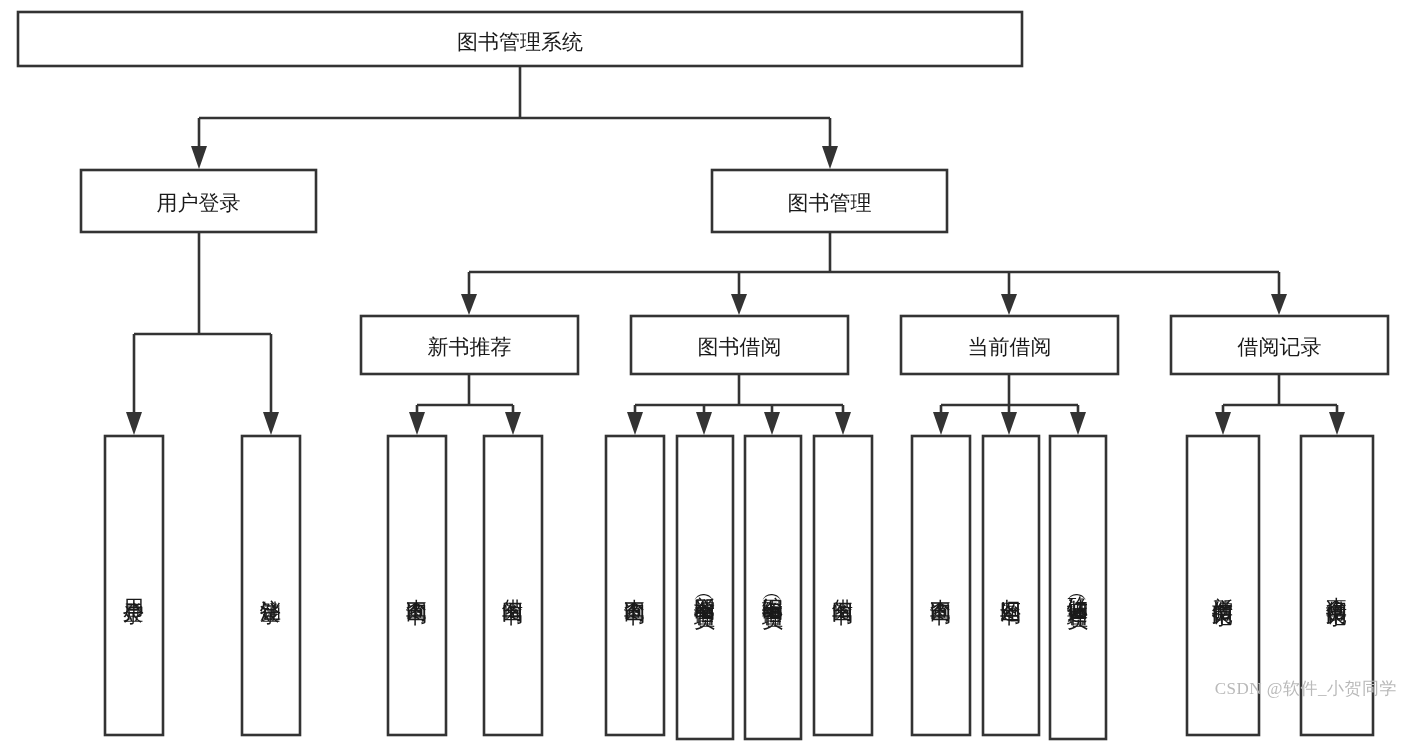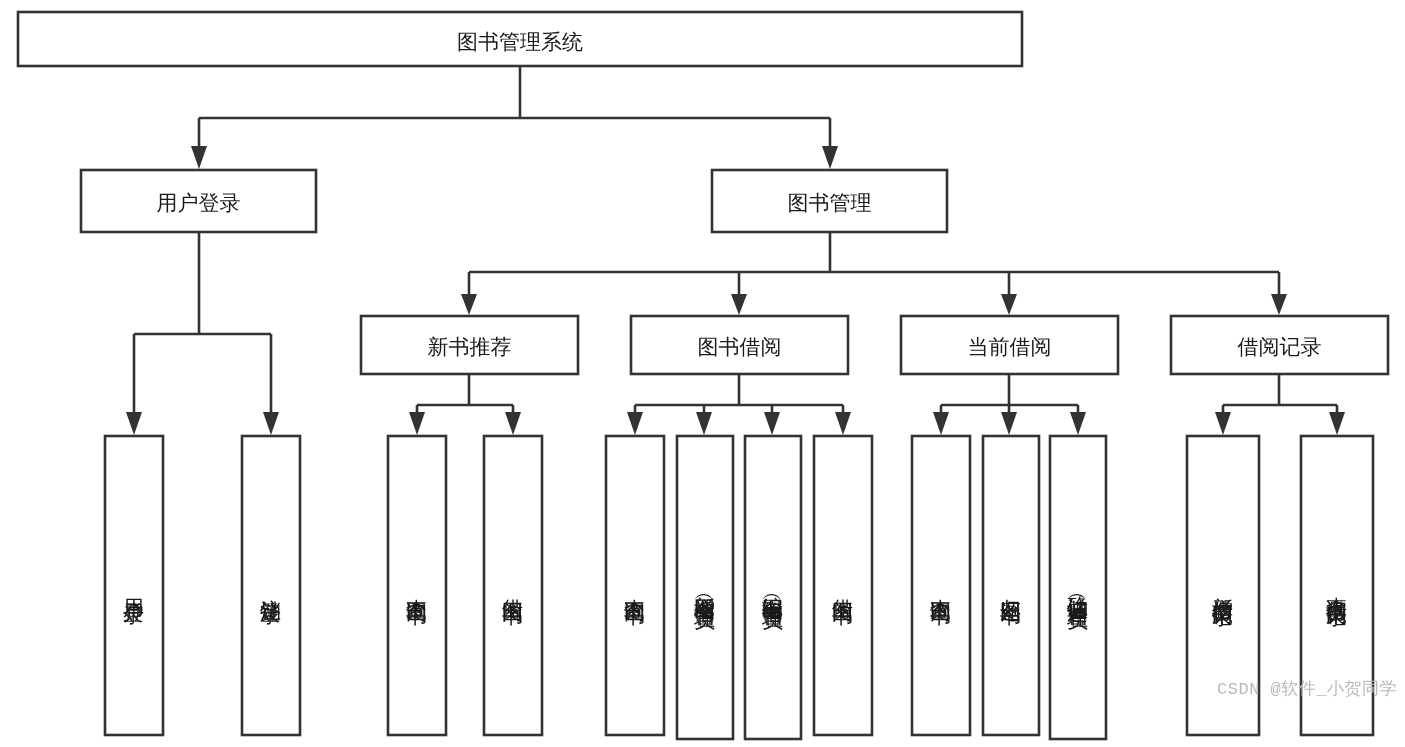--- a/index.html
+++ b/index.html
@@ -61,21 +61,21 @@
     white-space: nowrap;
     display: flex;
     align-items: center;
     justify-content: center;
     pointer-events: none;
   }
   .watermark {
     position: absolute;
     right: 8px;
     bottom: 6px;
-    font-family: Liberation Mono, monospace;
+    font-family: Liberation Serif, serif;
     font-size: 17px;
     color: #b9b9b9;
     white-space: nowrap;
     letter-spacing: 0.5px;
   }
 </style>
 </head>
 <body>
 
 <div id="diagram-root">

